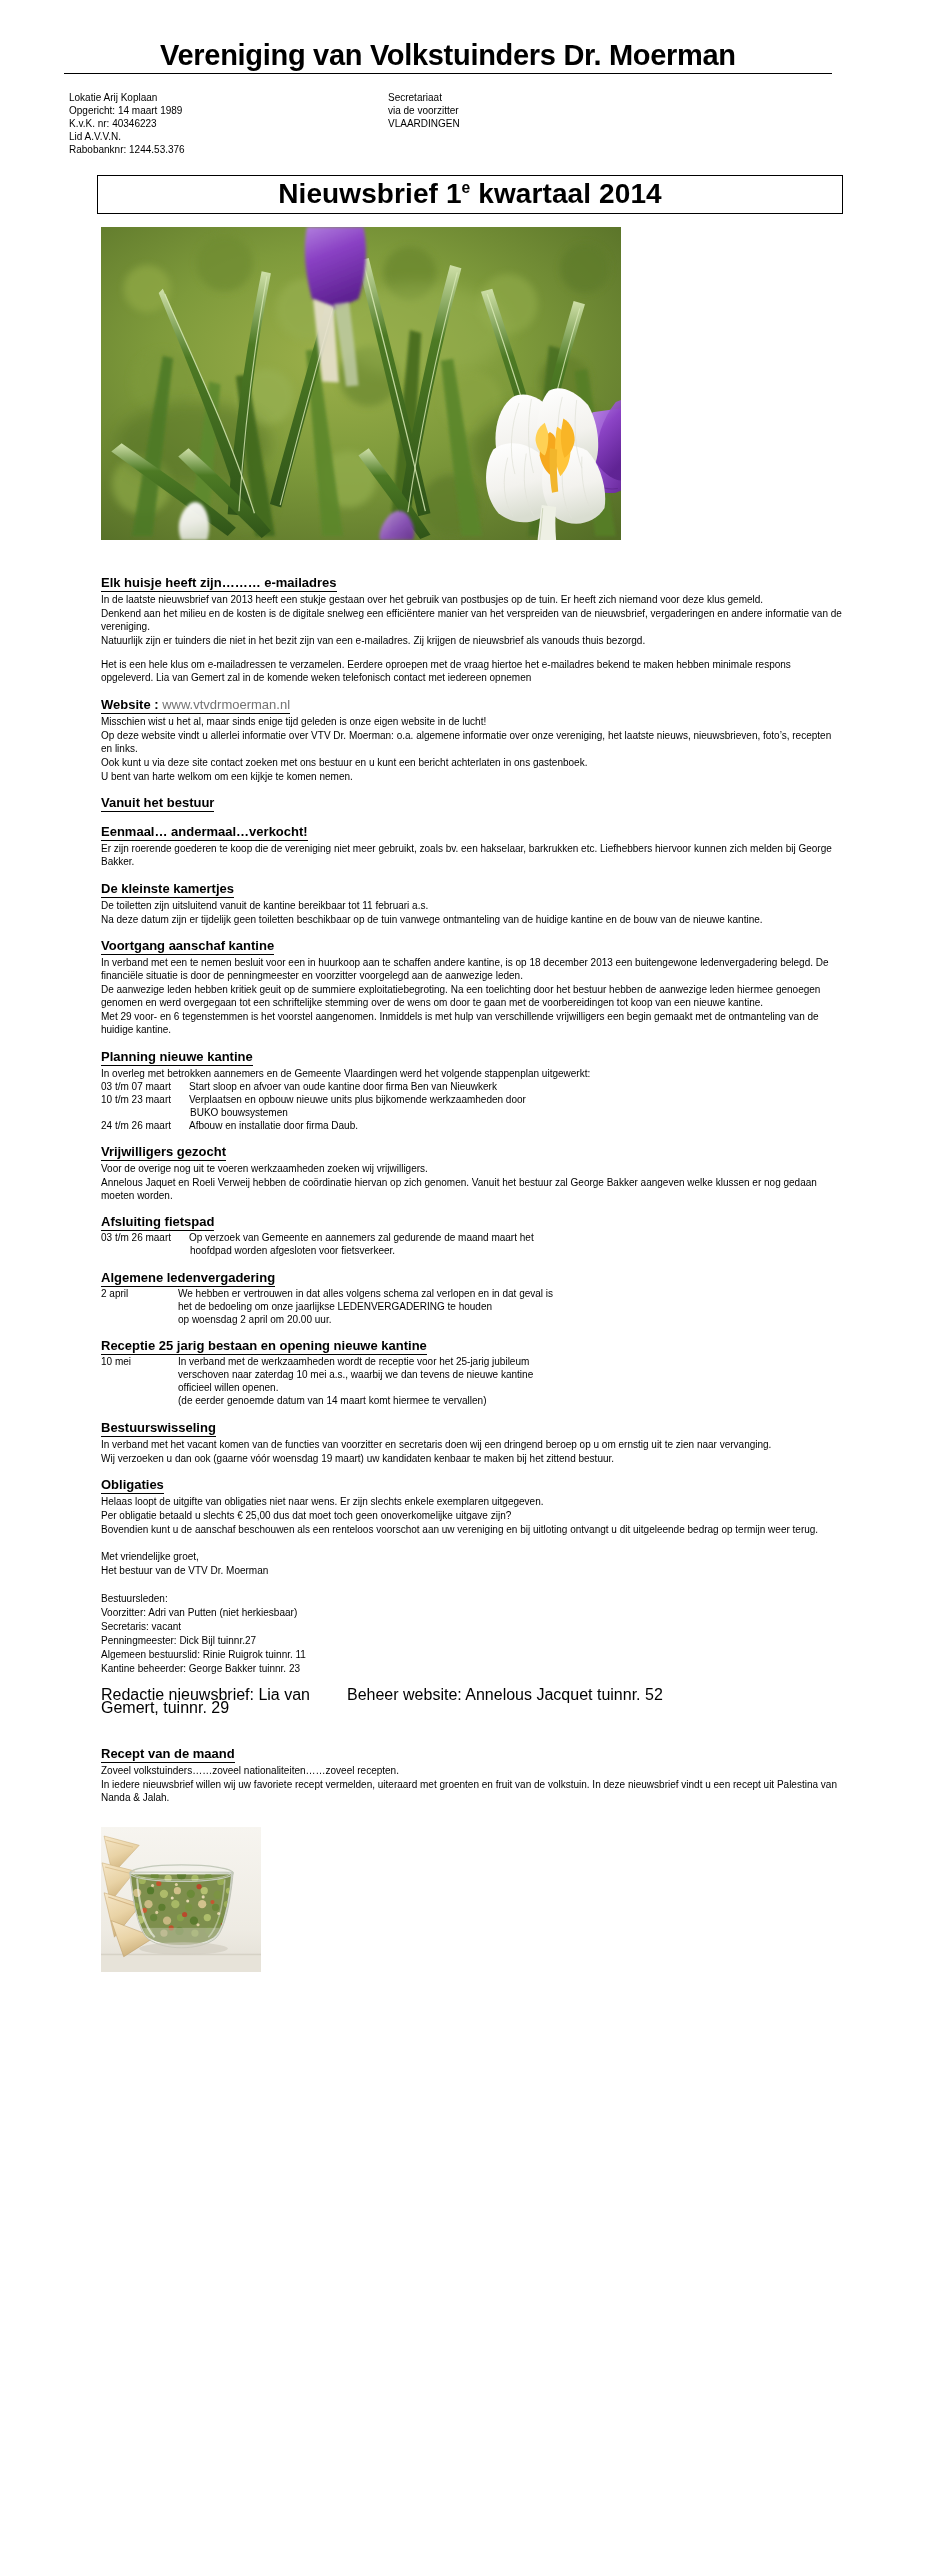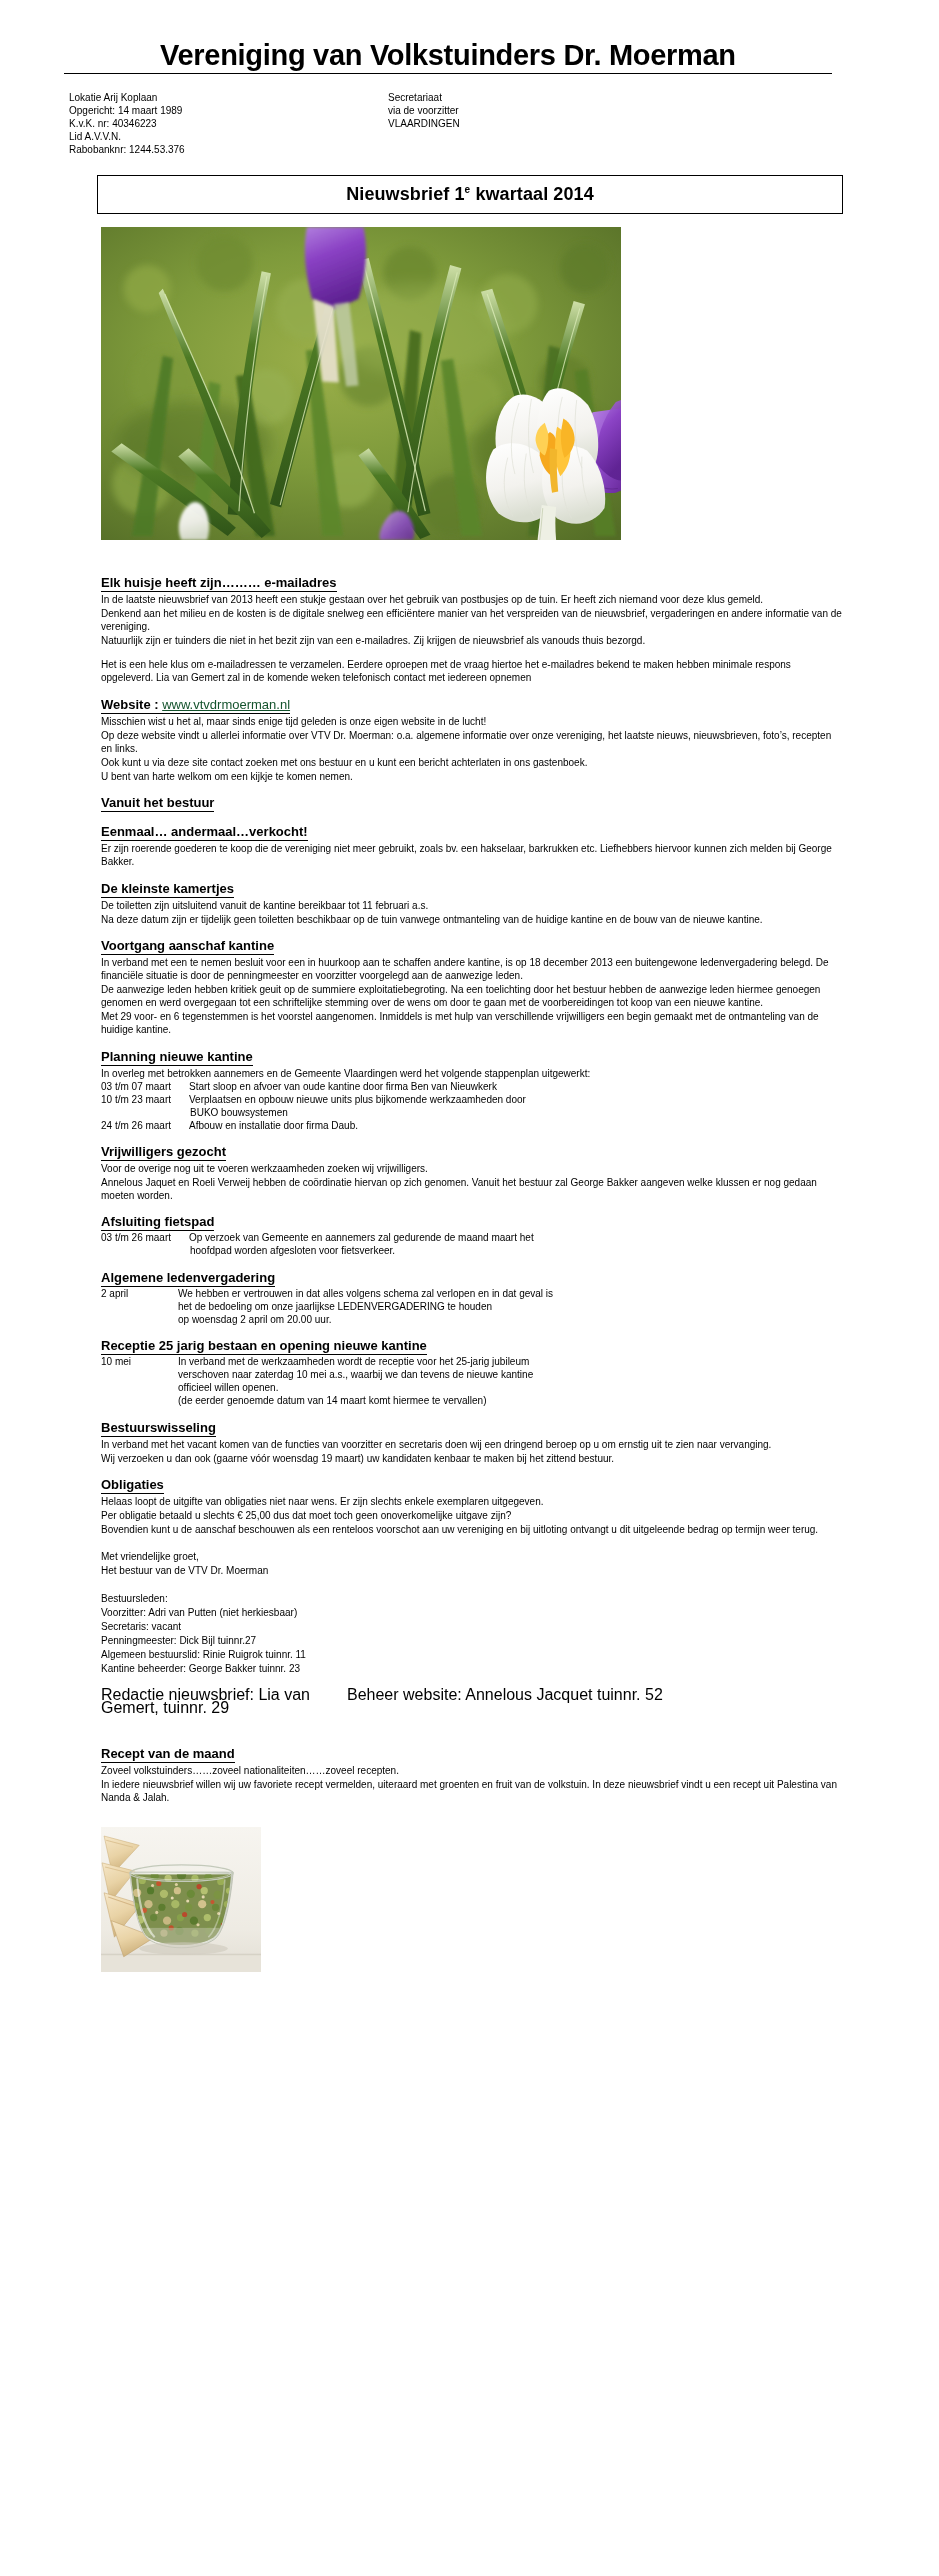--- a/index.html
+++ b/index.html
@@ -60,21 +60,21 @@
     margin: 18.5px 0 0 97px;
     width: 746px;
     border: 1px solid #000;
     box-sizing: border-box;
     height: 39px;
     display: flex;
     align-items: center;
     justify-content: center;
   }
   .title-band-text {
-    font-size: 18px;
+    font-size: 28px;
     font-weight: bold;
     letter-spacing: 0.1px;
     white-space: nowrap;
   }
   .title-band-text sup {
     font-size: 0.56em;
     vertical-align: super;
     line-height: 0;
   }
 
@@ -108,22 +108,21 @@
   .head-row { margin-top: 12.4px; }
   .head-row.first { margin-top: 15.5px; }
   p.para {
     margin: 1px 0 0 0;
     padding: 0;
     font-size: 10px;
     line-height: 13px;
   }
   p.para.gap { margin-top: 11.3px; }
   .link {
-    color: #14532d;
-    text-decoration: underline;
+    color: #737373;
   }
   .head-inline-link {
     font-size: 13px;
     font-weight: normal;
   }
 
   
   .sched {
     display: block;
     font-size: 10px;

